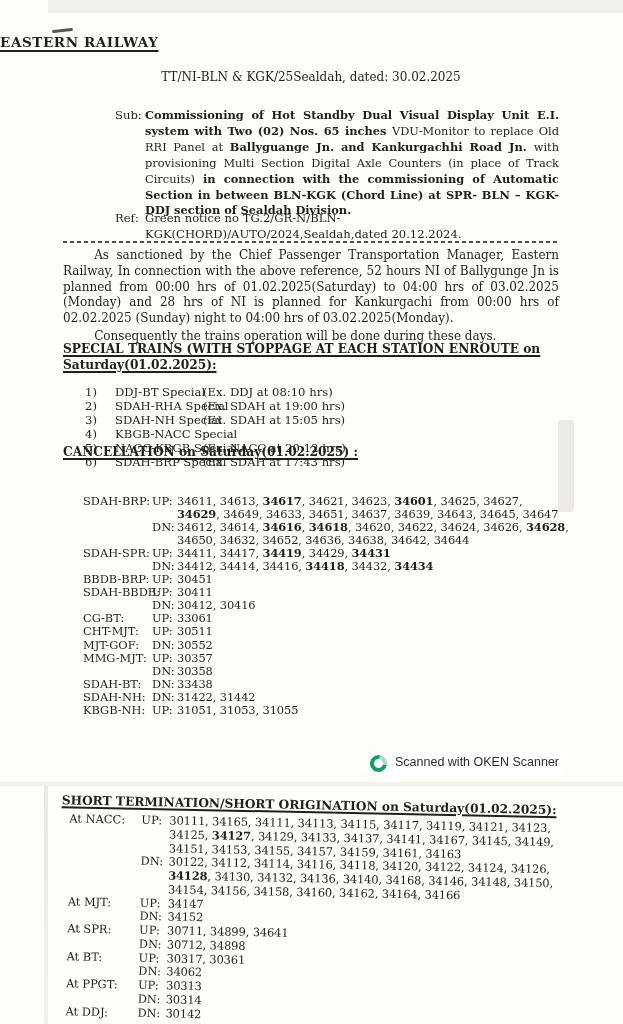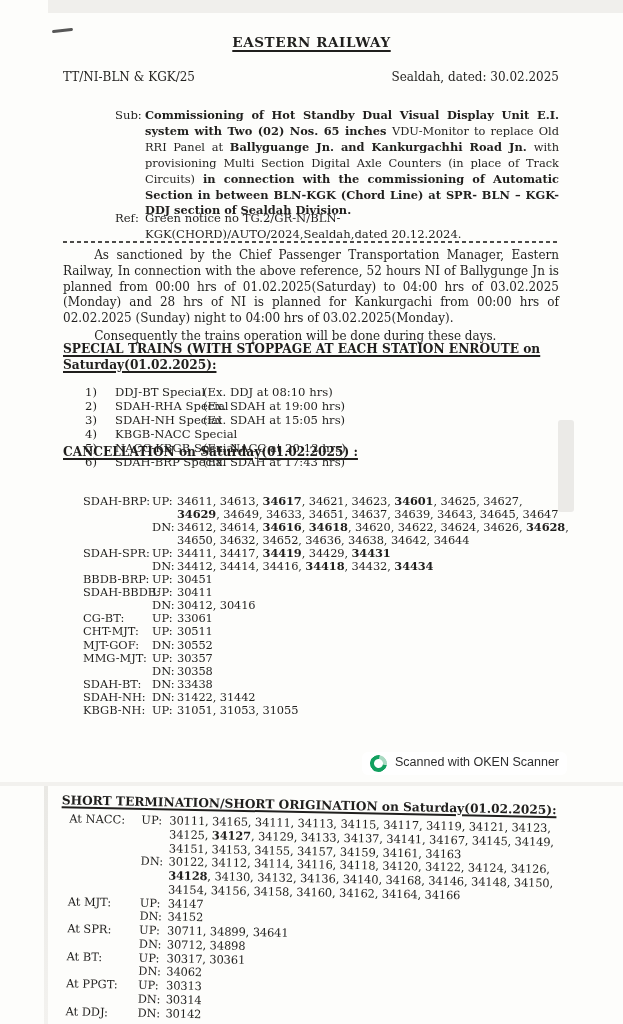--- a/index.html
+++ b/index.html
@@ -11,25 +11,25 @@
   }
   .page{position:absolute;inset:0;background:#fdfdfb;}
   
   .top-strip{position:absolute;left:48px;top:0;right:0;height:13px;background:#f0efec;}
   .corner-mark{position:absolute;left:52px;top:29px;width:21px;height:3px;background:#575757;border-radius:2px;transform:rotate(-7deg);}
   .right-smudge{position:absolute;left:558px;top:420px;width:16px;height:92px;background:#ebeae7;border-radius:3px;}
   .bottom-sep{position:absolute;left:0;right:0;top:782px;height:4px;background:#f2f1ee;}
   .bottom-edge{position:absolute;left:44px;top:786px;width:4px;bottom:0;background:linear-gradient(#e9e8e4,#f3f2ef);}
 
   .title{
-    position:absolute;top:34px;left:0;width:100%;text-align:center;
+    position:absolute;top:34px;left:0;width:100%;
     font-weight:bold;font-size:13.5px;letter-spacing:.6px;
     text-decoration:underline;text-underline-offset:3px;text-decoration-thickness:1.5px;
   }
-  .hdr-row{position:absolute;top:70px;left:63px;right:64px;display:flex;justify-content:space-between;font-size:12px;}
+  .hdr-row{position:absolute;top:70px;left:63px;right:64px;display:flex;justify-content:center;font-size:12px;}
   .lbl{position:absolute;left:115px;font-size:11.6px;}
   .sub-lbl{top:108px;}
   .sub-body{position:absolute;top:108px;left:145px;width:414px;font-size:11.4px;line-height:15.9px;text-align:justify;}
   .ref-lbl{top:211px;}
   .ref-body{position:absolute;top:211px;left:145px;width:414px;font-size:11.6px;line-height:15.5px;}
   .dashline{
     position:absolute;top:241px;left:63px;right:64px;height:2px;
     background:repeating-linear-gradient(90deg,#4c4b49 0 4px,transparent 4px 7px);
   }
   .para{position:absolute;left:63px;width:496px;font-size:12px;line-height:15.8px;text-align:justify;text-indent:2.6em;}

